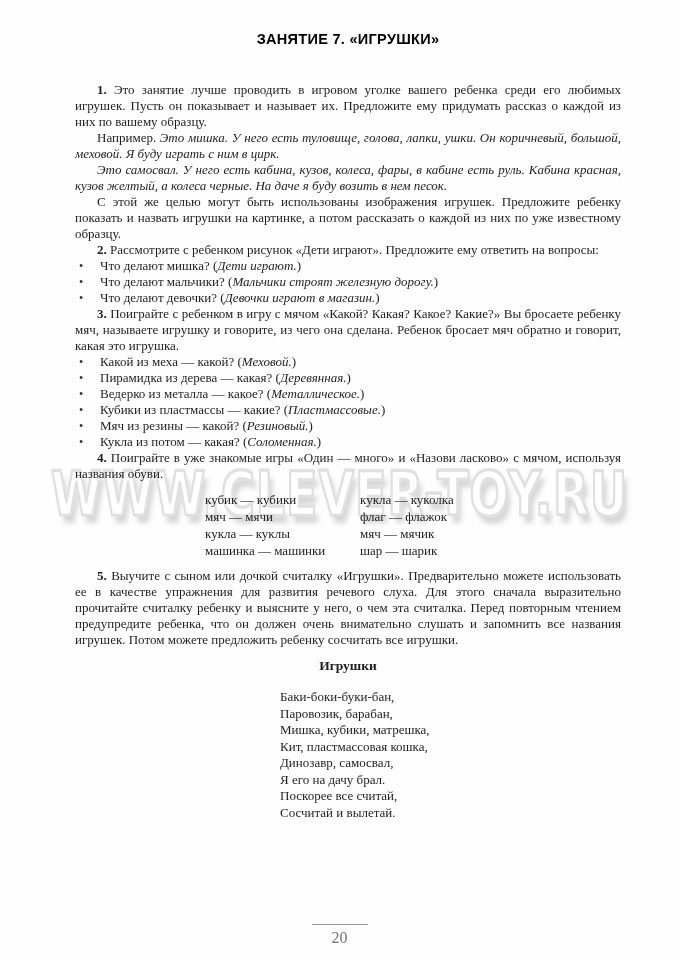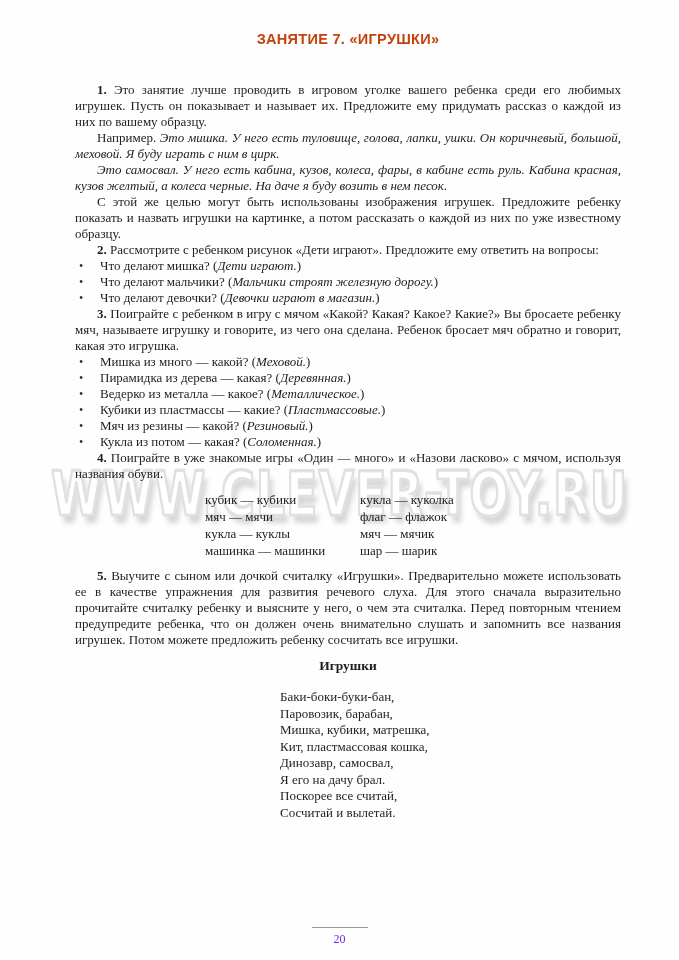--- a/index.html
+++ b/index.html
@@ -47,21 +47,21 @@
     width: 546px;
     z-index: 1;
   }
 
   .title {
     margin: 31px 0 0 0;
     font-family: "Liberation Sans", sans-serif;
     font-weight: bold;
     font-size: 14.5px;
     text-align: center;
-    color: #c2410c;
+    color: #000000;
     letter-spacing: 0.3px;
   }
 
   .body-text {
     margin-top: 35px;
     font-size: 13px;
     line-height: 16px;
     text-align: justify;
   }
 
@@ -112,21 +112,21 @@
     width: 100%;
     text-align: center;
     z-index: 1;
   }
   .footer-rule {
     width: 56px;
     height: 1px;
     background: #9a9a9a;
     margin: 0 auto 4px auto;
   }
-  .footer-num { font-size: 12px; color: #6d28d9; }
+  .footer-num { font-size: 16px; color: #737373; }
 </style>
 </head>
 <body>
 
 <div class="page">
 
   <div class="watermark">WWW.CLEVER-TOY.RU</div>
 
   <div class="content">
 
@@ -146,21 +146,21 @@
 
       <ul class="bullets">
         <li><span>Что делают мишка? (</span><span class="it">Дети играют.</span><span>)</span></li>
         <li><span>Что делают мальчики? (</span><span class="it">Мальчики строят железную дорогу.</span><span>)</span></li>
         <li><span>Что делают девочки? (</span><span class="it">Девочки играют в магазин.</span><span>)</span></li>
       </ul>
 
       <p class="para"><span class="num">3.</span><span> Поиграйте с ребенком в игру с мячом «Какой? Какая? Какое? Какие?» Вы бросаете ребенку мяч, называете игрушку и говорите, из чего она сделана. Ребенок бросает мяч обратно и говорит, какая это игрушка.</span></p>
 
       <ul class="bullets">
-        <li><span>Мишка из много — какой? (</span><span class="it">Меховой.</span><span>)</span></li>
+        <li><span>Какой из меха — какой? (</span><span class="it">Меховой.</span><span>)</span></li>
         <li><span>Пирамидка из дерева — какая? (</span><span class="it">Деревянная.</span><span>)</span></li>
         <li><span>Ведерко из металла — какое? (</span><span class="it">Металлическое.</span><span>)</span></li>
         <li><span>Кубики из пластмассы — какие? (</span><span class="it">Пластмассовые.</span><span>)</span></li>
         <li><span>Мяч из резины — какой? (</span><span class="it">Резиновый.</span><span>)</span></li>
         <li><span>Кукла из потом — какая? (</span><span class="it">Соломенная.</span><span>)</span></li>
       </ul>
 
       <p class="para"><span class="num">4.</span><span> Поиграйте в уже знакомые игры «Один — много» и «Назови ласково» с мячом, используя названия обуви.</span></p>
 
       <div class="word-pairs">

